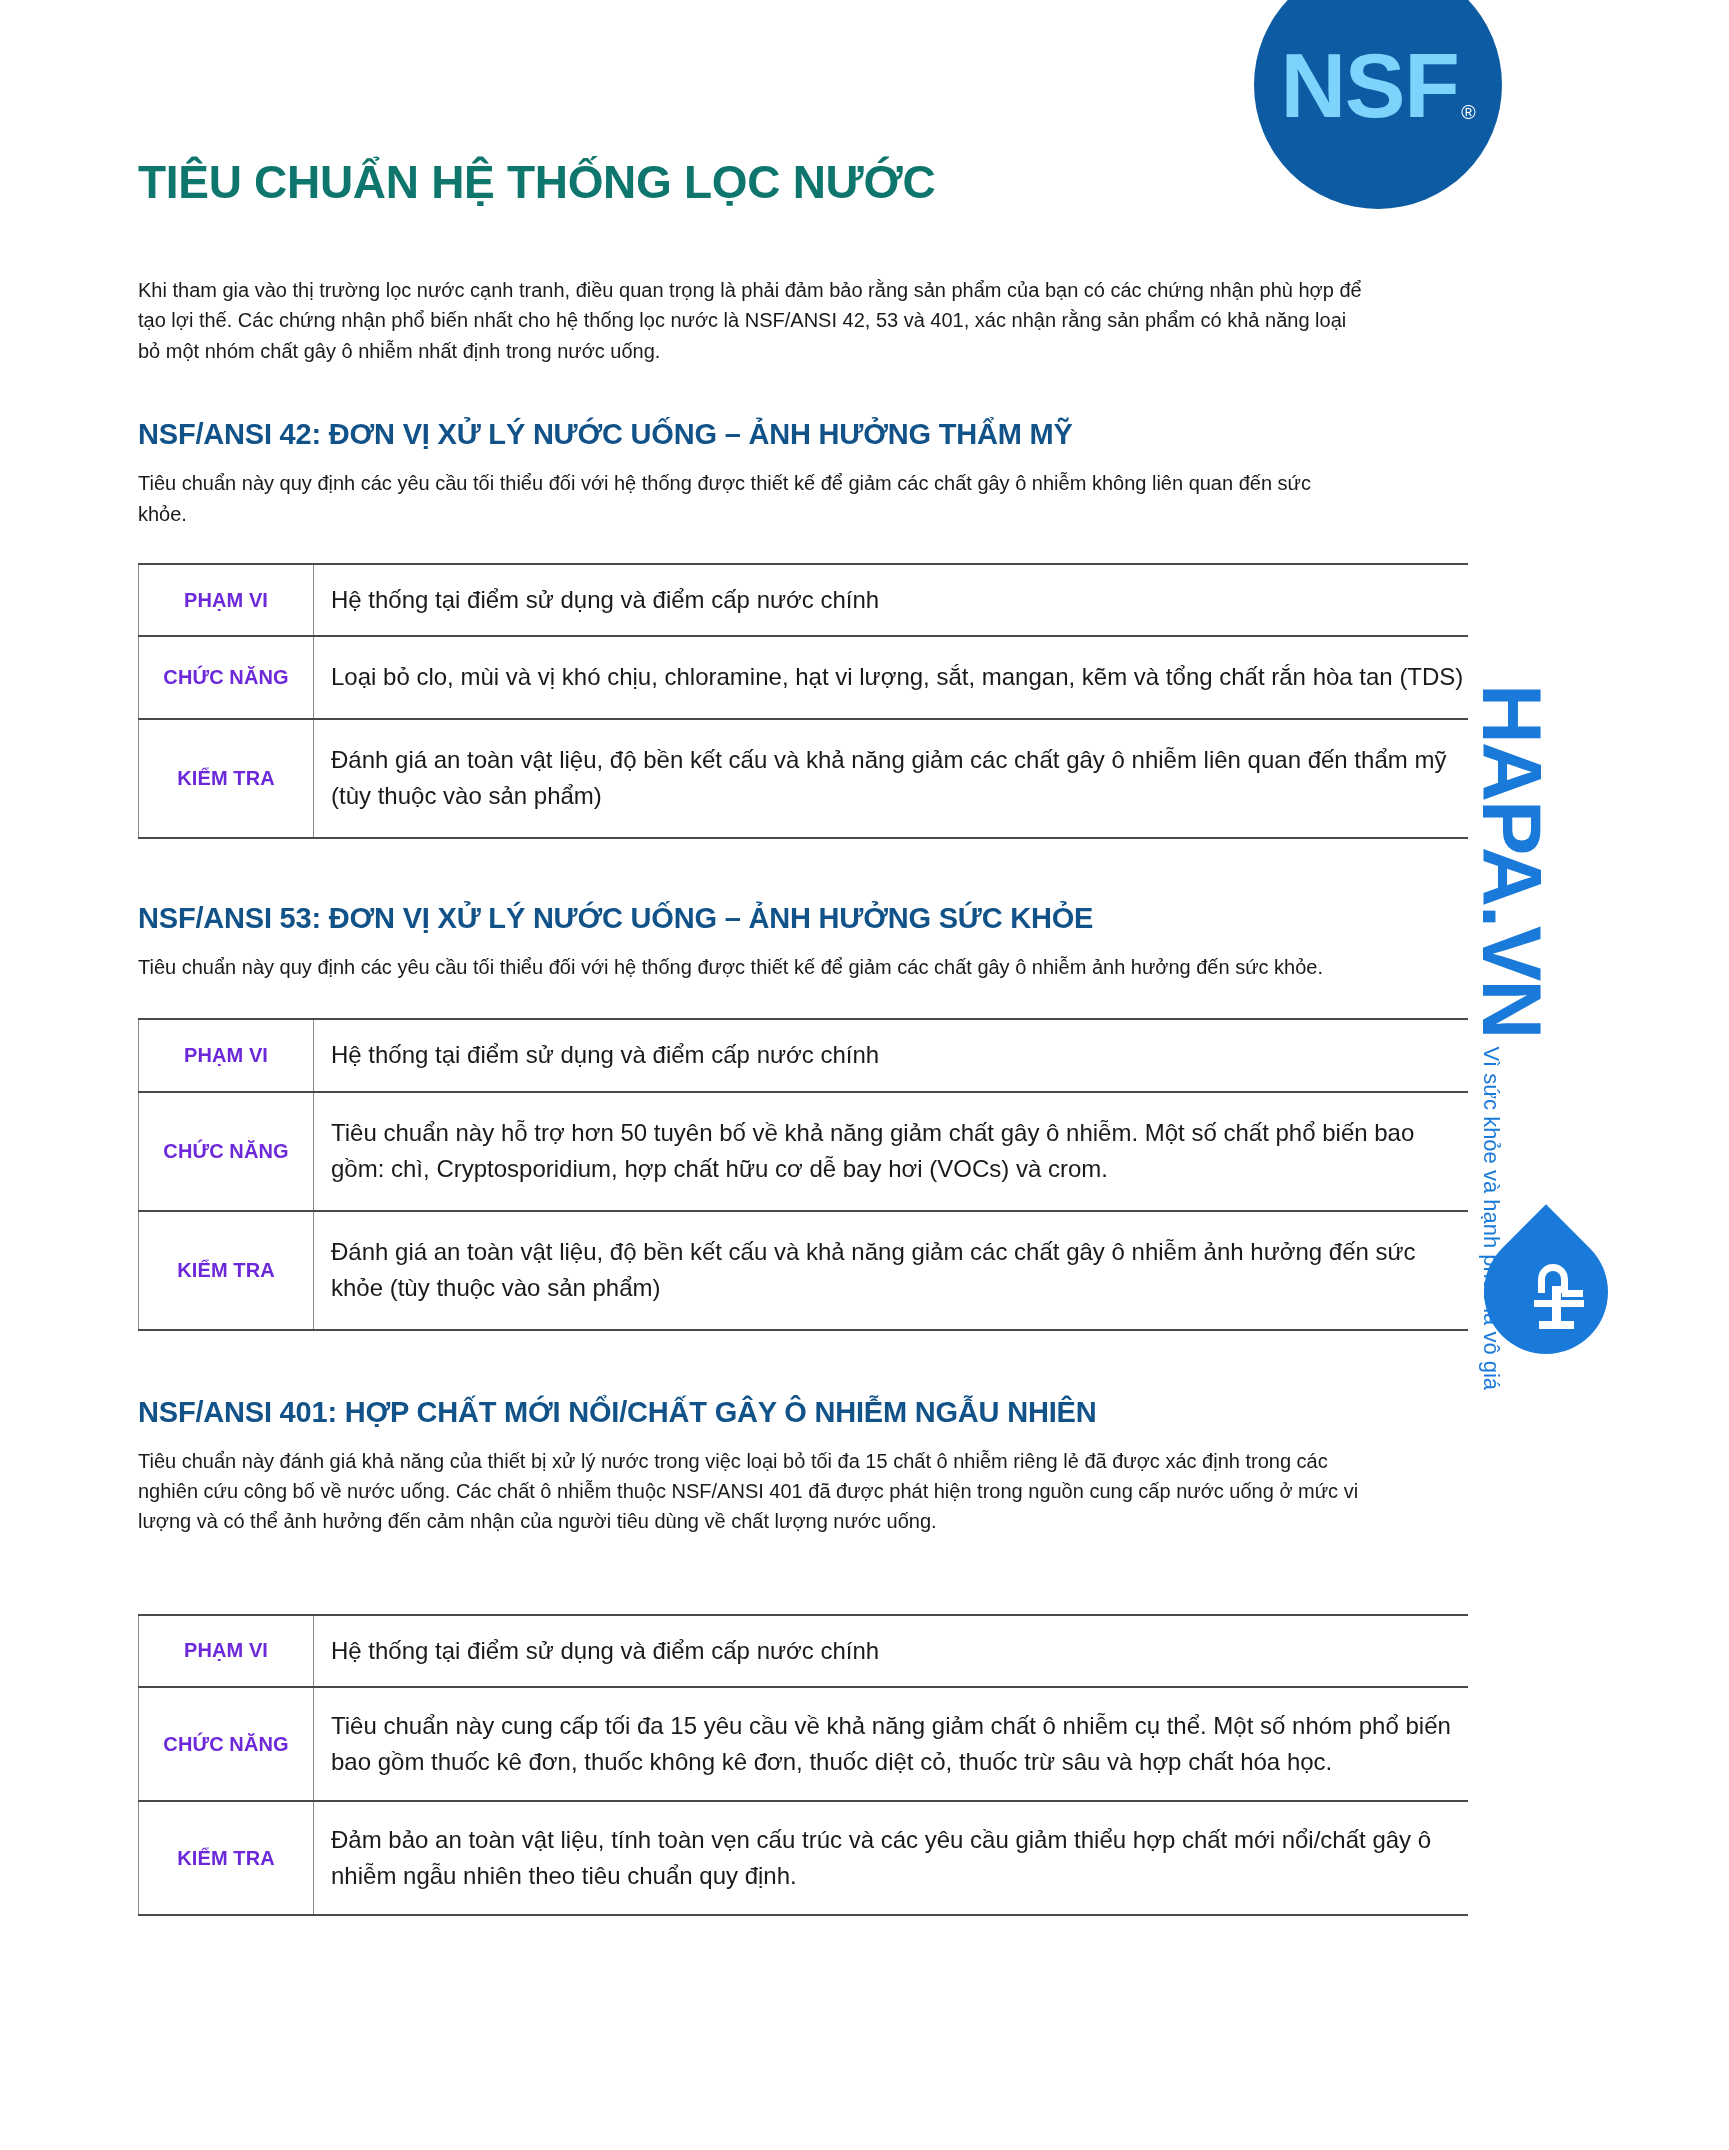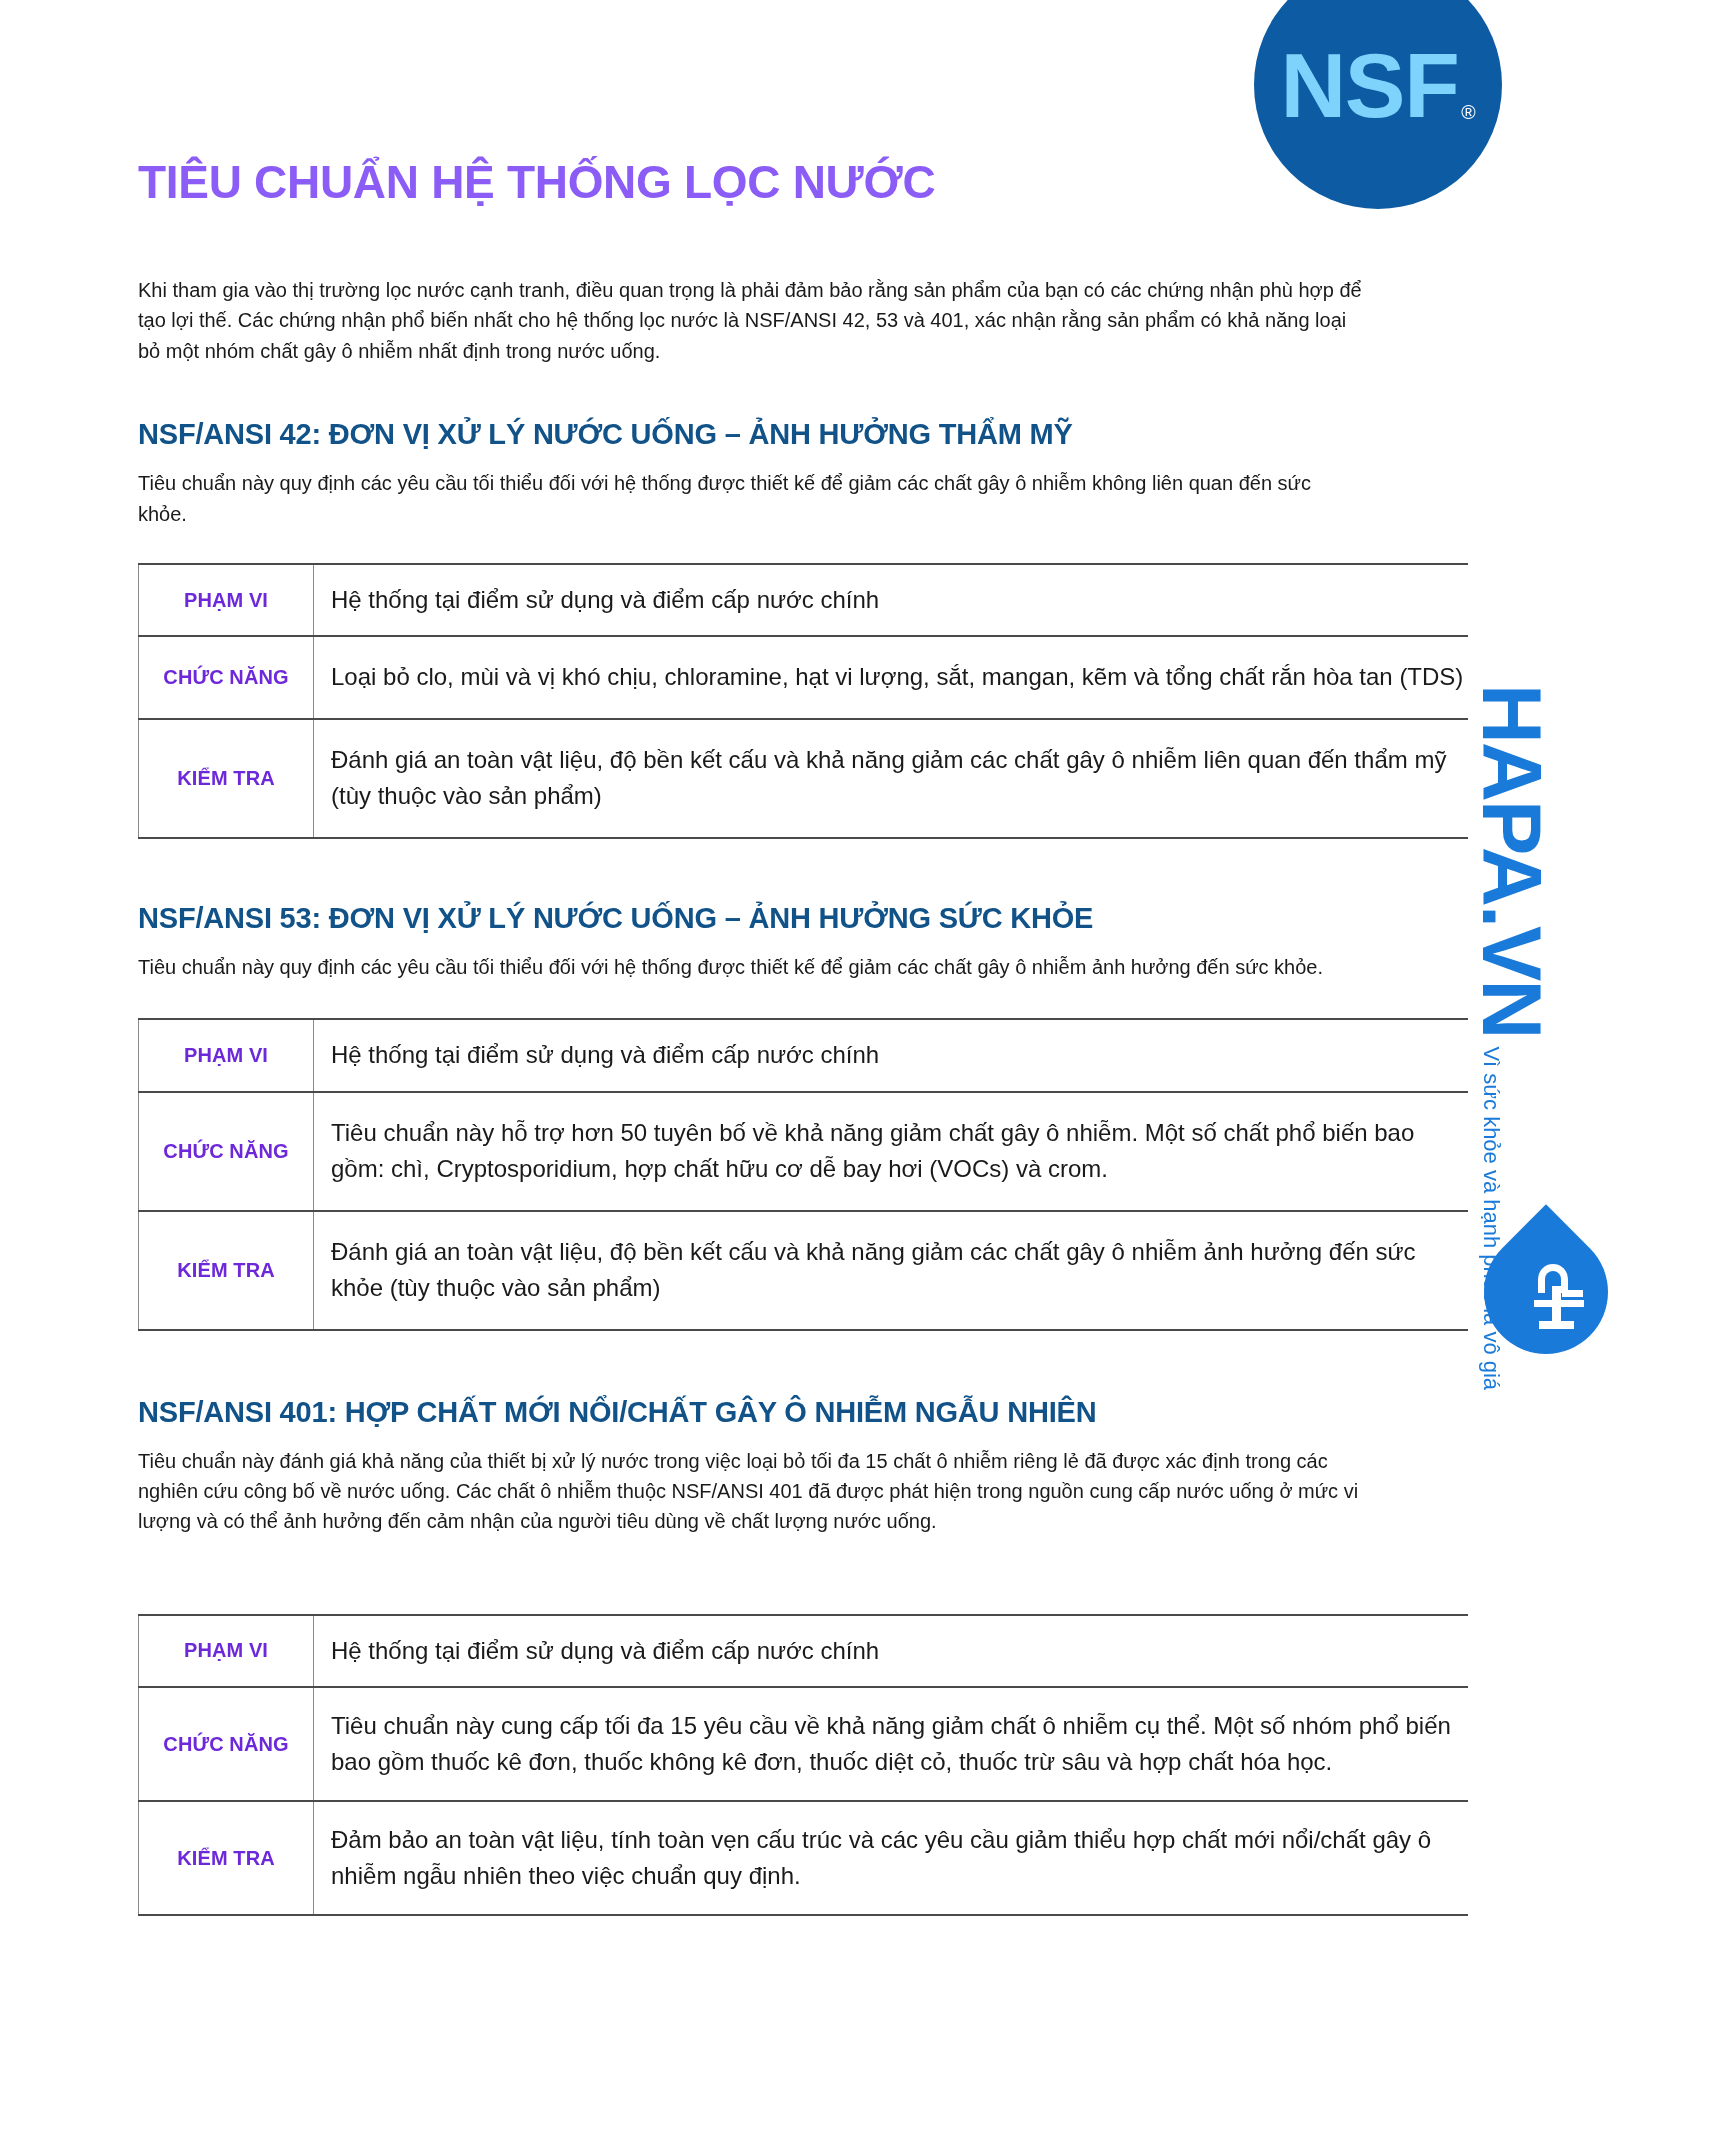--- a/index.html
+++ b/index.html
@@ -29,21 +29,21 @@
   }
 
   
   .header {
     position: relative;
     padding-top: 154px;
     min-height: 235px;
   }
 
   .doc-title {
-    color: #8b5cf6;
+    color: #0f766e;
     font-size: 46px;
     font-weight: 700;
     line-height: 1.22;
     letter-spacing: -0.3px;
     width: 1121px;
     text-transform: uppercase;
   }
   .doc-title .line2 { display: block; }
 
   
@@ -289,21 +289,21 @@
         <tr>
           <td class="label">PHẠM VI</td>
           <td class="value">Hệ thống tại điểm sử dụng và điểm cấp nước chính</td>
         </tr>
         <tr class="row-tall-401">
           <td class="label">CHỨC NĂNG</td>
           <td class="value">Tiêu chuẩn này cung cấp tối đa 15 yêu cầu về khả năng giảm chất ô nhiễm cụ thể. Một số nhóm phổ biến bao gồm thuốc kê đơn, thuốc không kê đơn, thuốc diệt cỏ, thuốc trừ sâu và hợp chất hóa học.</td>
         </tr>
         <tr class="row-tall-401">
           <td class="label">KIỂM TRA</td>
-          <td class="value">Đảm bảo an toàn vật liệu, tính toàn vẹn cấu trúc và các yêu cầu giảm thiểu hợp chất mới nổi/chất gây ô nhiễm ngẫu nhiên theo việc chuẩn quy định.</td>
+          <td class="value">Đảm bảo an toàn vật liệu, tính toàn vẹn cấu trúc và các yêu cầu giảm thiểu hợp chất mới nổi/chất gây ô nhiễm ngẫu nhiên theo tiêu chuẩn quy định.</td>
         </tr>
       </tbody>
     </table>
 
   </div>
 
   <div class="hapa">
     <div class="hapa-rot">
       <span class="hapa-name">HAPA.VN</span>
       <span class="hapa-tagline">Vì sức khỏe và hạnh phúc là vô giá</span>

